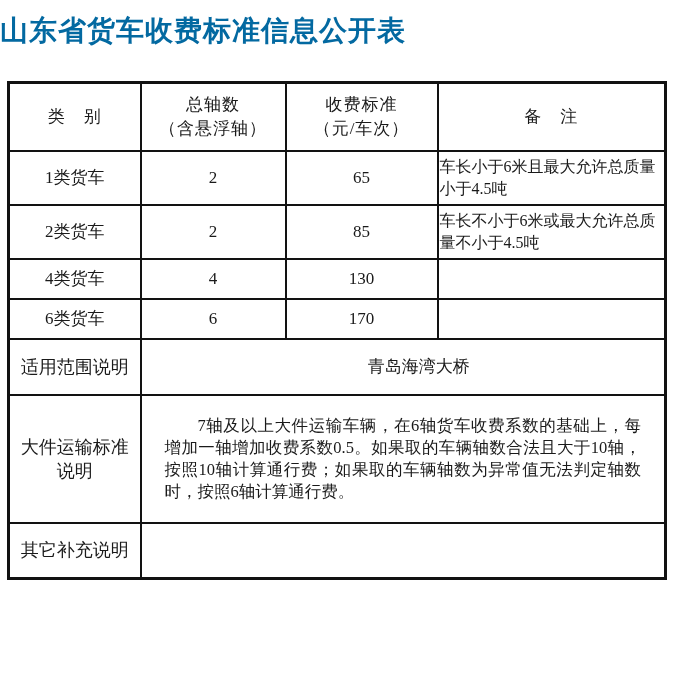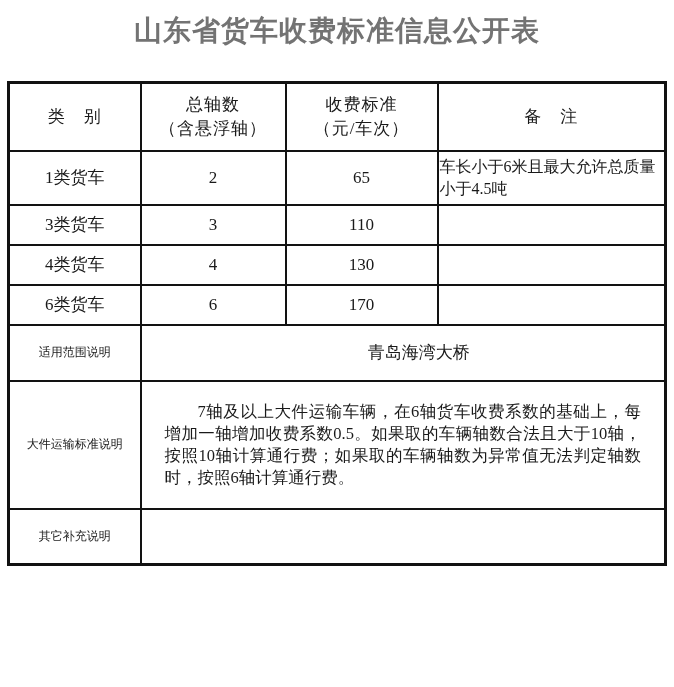--- a/index.html
+++ b/index.html
@@ -9,26 +9,26 @@
   }
   body {
     width: 674px;
     height: 687px;
     font-family: "Liberation Serif", "DejaVu Serif", serif;
     color: #1a1a1a;
     overflow: hidden;
   }
   .page-title {
     margin: 14px 0 0 0;
-    text-align: center;
+    text-align: left;
     font-size: 28px;
     line-height: 34px;
     font-weight: bold;
     letter-spacing: 1px;
-    color: #737373;
+    color: #0369a1;
   }
   table.toll-table {
     border-collapse: collapse;
     table-layout: fixed;
     width: 657px;
     margin: 33px auto 0 auto;
     background: #ffffff;
     border: 3px solid #121212;
   }
   .toll-table th, .toll-table td {
@@ -52,21 +52,21 @@
   td.remark-cell {
     text-align: left;
     font-size: 16px;
     line-height: 22px;
     padding: 4px 6px 4px 1px;
   }
   tr.note-row-scope { height: 56px; }
   tr.note-row-oversize { height: 70px; }
   tr.note-row-other { height: 56px; }
   td.note-label {
-    font-size: 12px;
+    font-size: 18px;
     padding: 2px 3px;
     border-radius: 9px;
   }
   td.note-content-center {
     text-align: center;
     font-size: 17px;
     padding-left: 36px;
   }
   td.note-content-left {
     text-align: left;
@@ -111,24 +111,24 @@
     </tr>
   </thead>
   <tbody>
     <tr class="data-row">
       <td class="category-cell">1类货车</td>
       <td class="axles-cell">2</td>
       <td class="fee-cell">65</td>
       <td class="remark-cell">车长小于6米且最大允许总质量小于4.5吨</td>
     </tr>
     <tr class="data-row">
-      <td class="category-cell">3类货车</td>
-      <td class="axles-cell">3</td>
-      <td class="fee-cell">110</td>
-      <td class="remark-cell"></td>
+      <td class="category-cell">2类货车</td>
+      <td class="axles-cell">2</td>
+      <td class="fee-cell">85</td>
+      <td class="remark-cell">车长不小于6米或最大允许总质量不小于4.5吨</td>
     </tr>
     <tr class="data-row">
       <td class="category-cell">4类货车</td>
       <td class="axles-cell">4</td>
       <td class="fee-cell">130</td>
       <td class="remark-cell"></td>
     </tr>
     <tr class="data-row">
       <td class="category-cell">6类货车</td>
       <td class="axles-cell">6</td>

